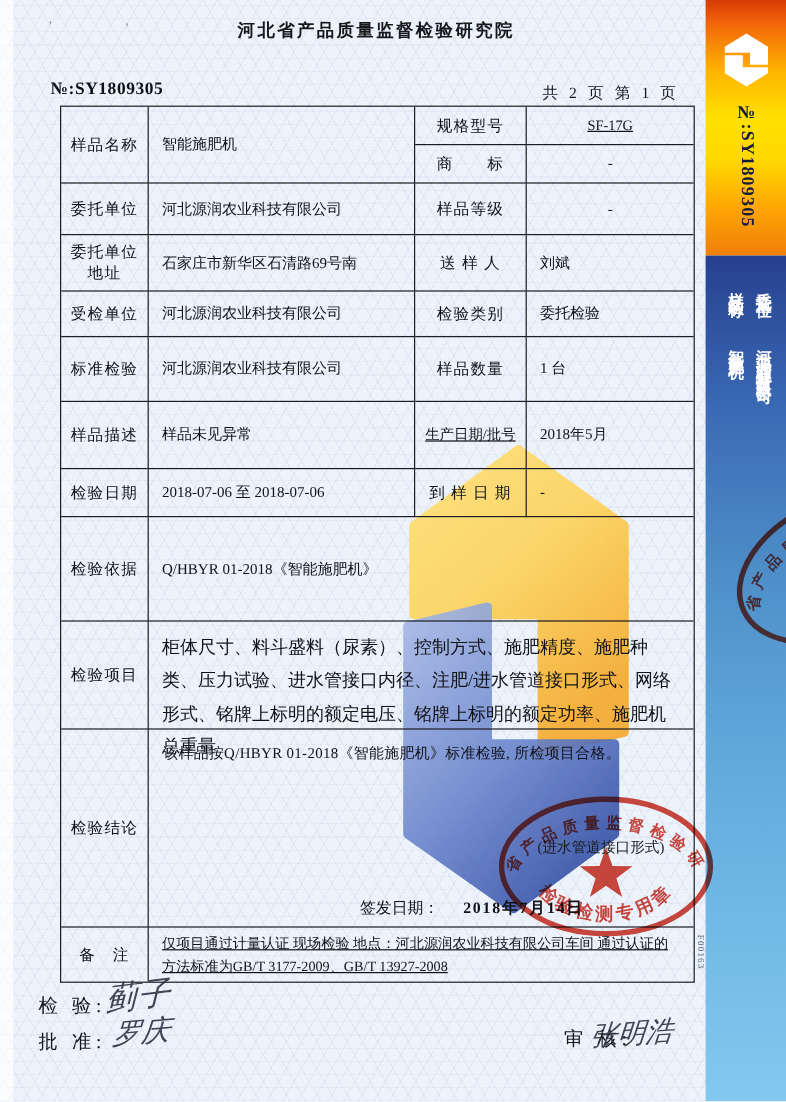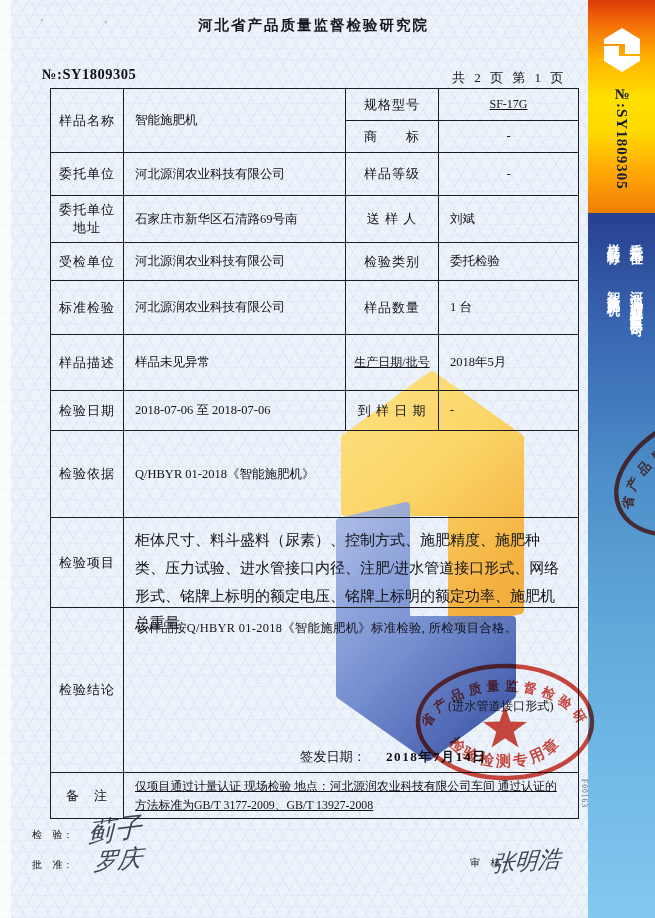--- a/index.html
+++ b/index.html
@@ -41,21 +41,21 @@
   .concl-cell{position:relative;padding:0;display:block;}
   .concl-text{position:absolute;left:12px;top:12px;width:420px;text-align:left;font-size:12.4px;letter-spacing:.3px;}
   .stamp-note{position:absolute;left:324px;top:90px;white-space:nowrap;font-size:12.2px;color:#191a20;}
   .issue-line{position:absolute;left:176px;top:140px;white-space:nowrap;font-size:13.2px;}
   .issue-date{font-weight:bold;margin-left:20px;letter-spacing:1.5px;}
   
   .stamp{position:absolute;z-index:6;mix-blend-mode:multiply;opacity:.88;}
   .stamp1{left:410px;top:657px;}
   .stamp2{left:604px;top:408px;transform:rotate(-24deg);}
   
-  .sig-label{position:absolute;font-size:10px;color:#15161a;letter-spacing:4px;z-index:3;}
+  .sig-label{position:absolute;font-size:16px;color:#15161a;letter-spacing:4px;z-index:3;}
   .handwriting{position:absolute;font-style:italic;color:#262c3d;z-index:3;
     font-family:"DejaVu Serif",serif;opacity:.88;white-space:nowrap;}
   .form-code{position:absolute;left:580px;top:779px;writing-mode:vertical-rl;
     font-size:7.5px;color:#5a6780;letter-spacing:1px;z-index:3;}
   
   .sidebar{position:absolute;left:588px;top:0;width:67px;height:918px;z-index:4;}
   .sb-orange{position:relative;width:100%;height:213px;
     background:linear-gradient(180deg,#d93a05 0%,#f4690a 10%,#ffb400 28%,#ffe000 46%,#ffd900 62%,#ffa405 82%,#ef7f08 100%);}
   .sb-logo{position:absolute;left:50%;top:25px;transform:translateX(-50%);}
   .sb-no{position:absolute;left:50%;top:86px;transform:translateX(-50%);

